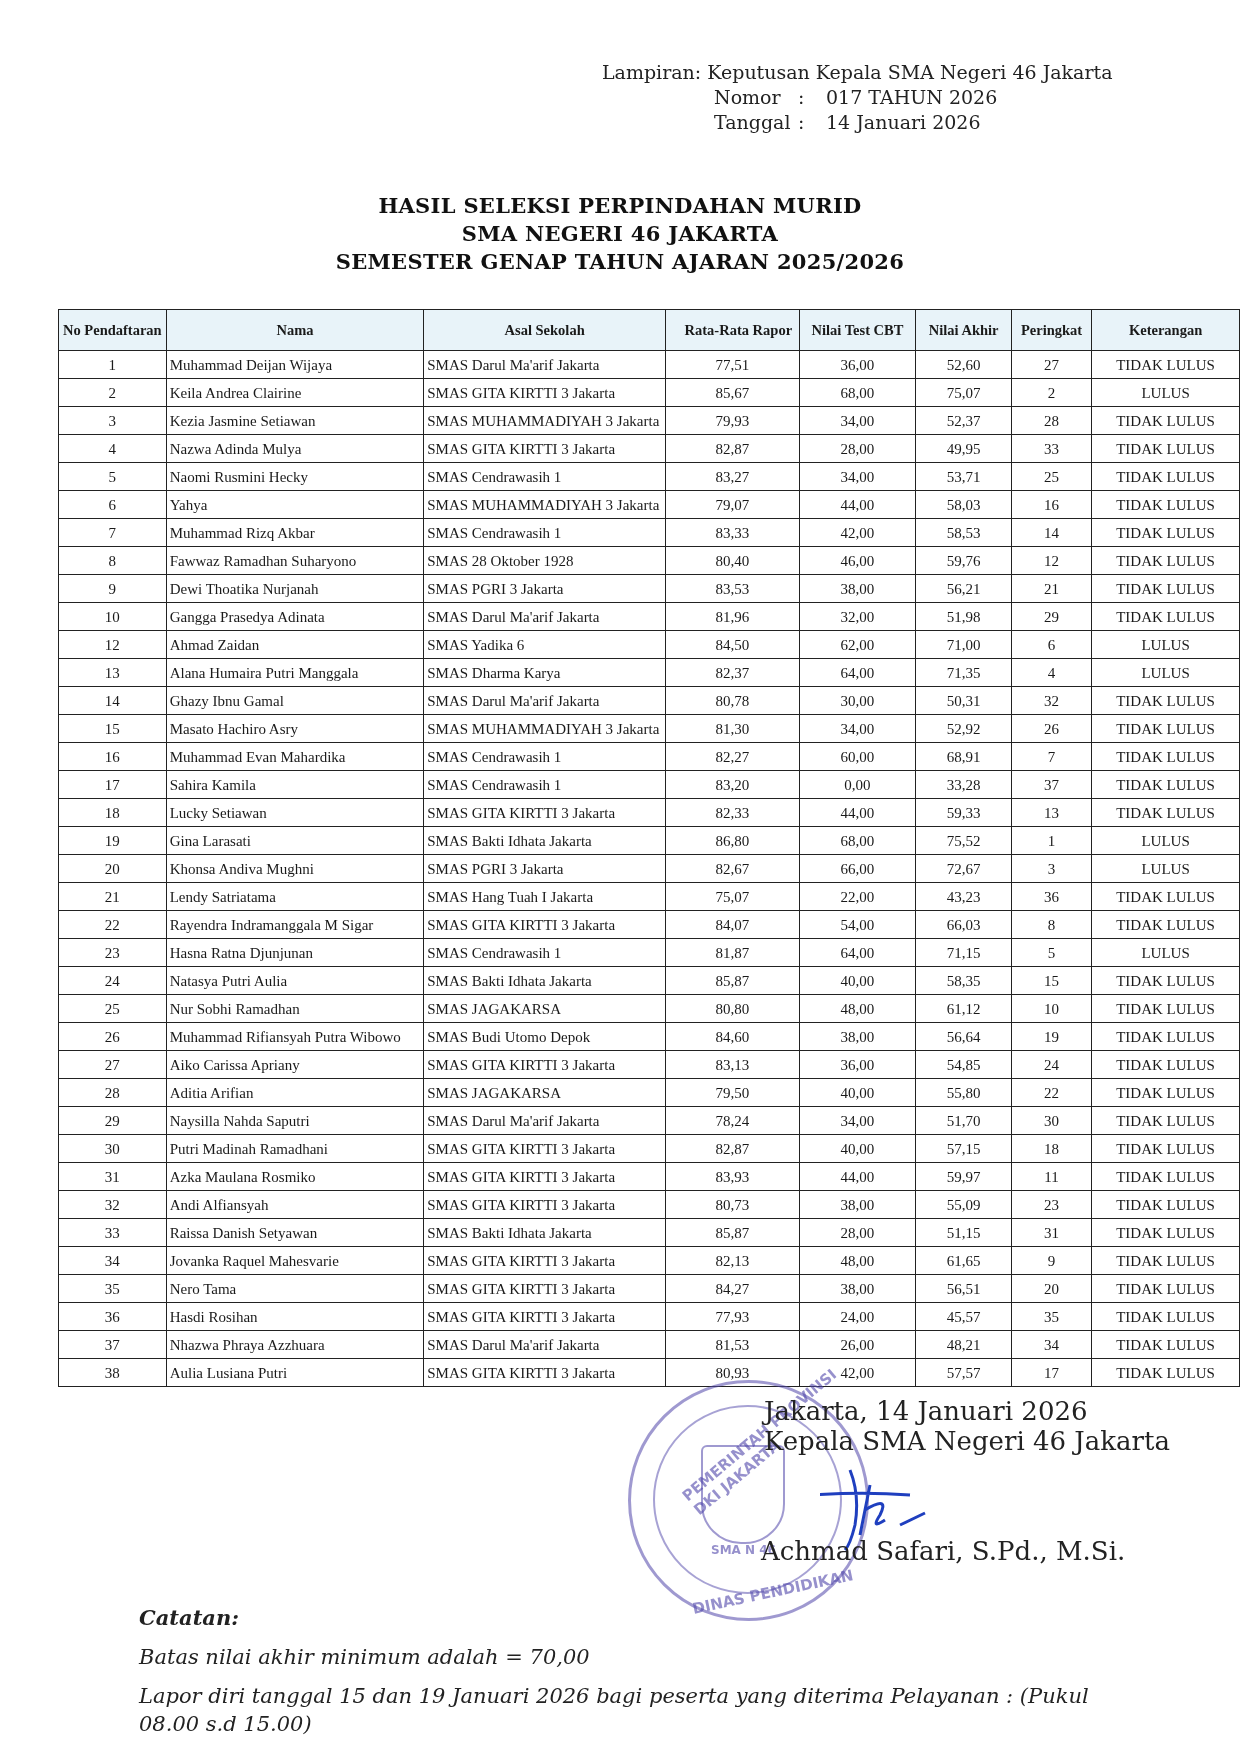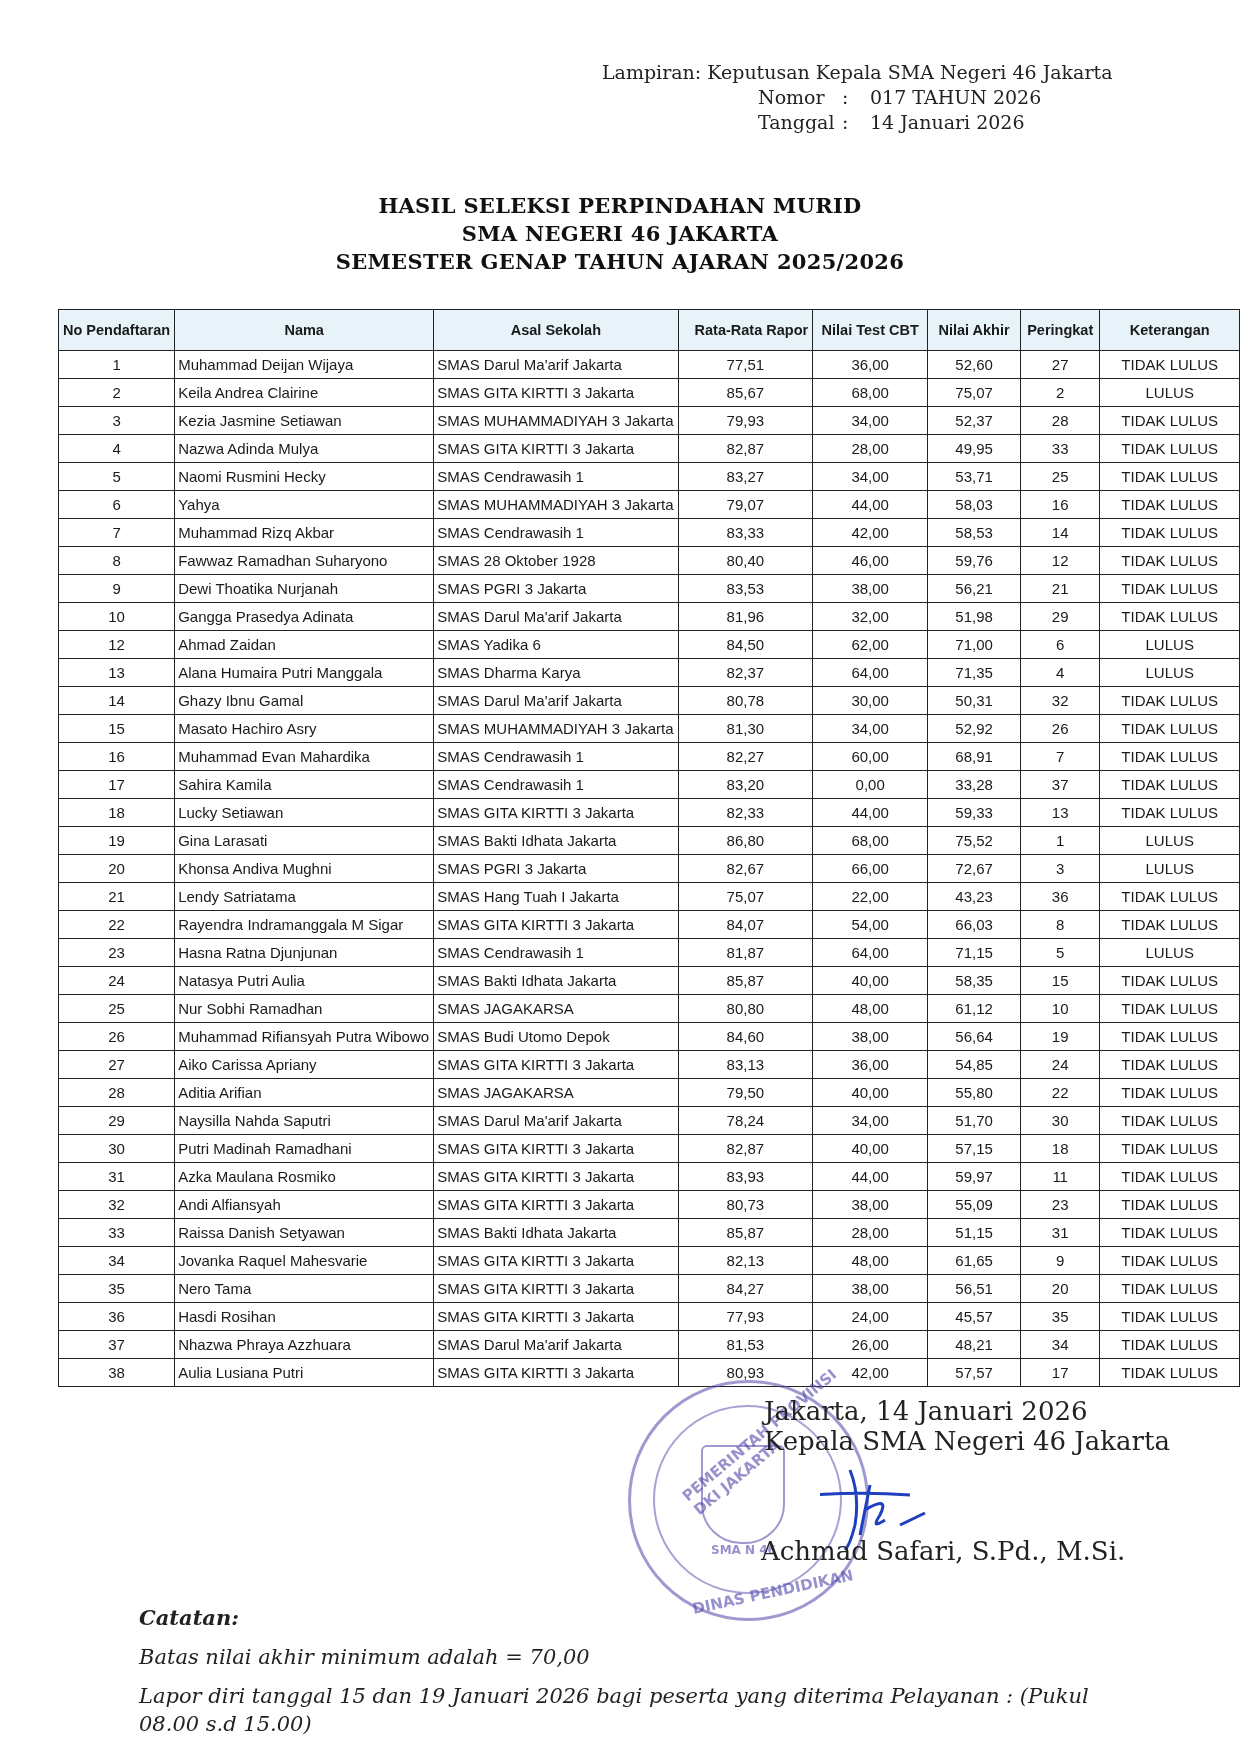--- a/index.html
+++ b/index.html
@@ -1,24 +1,24 @@
 <!DOCTYPE html>
 <html><head>
 <meta charset="utf-8">
 <style>
   html, body { margin: 0; padding: 0; background: #ffffff; }
   body { width: 1240px; height: 1753px; position: relative; overflow: hidden; color: #1a1a1a; }
   .serif { font-family: "DejaVu Serif", "Liberation Serif", serif; }
-  .sans { font-family: Liberation Sans, sans-serif; border-radius: 28px; }
+  .sans { font-family: Liberation Serif, serif; border-radius: 28px; }
 
   .lampiran { position: absolute; left: 602px; top: 60px; font-size: 19px; line-height: 25px; color: #222; }
   .lampiran .row { display: flex; }
   .lampiran .lbl { display: inline-block; }
   .lampiran .indent { padding-left: 112px; }
-  .lampiran .k { display: inline-block; width: 84px; margin-left: 44px; }
+  .lampiran .k { display: inline-block; width: 84px; }
   .lampiran .sep { display: inline-block; width: 28px; }
 
   .title { position: absolute; left: 0; width: 1240px; top: 192px; text-align: center; font-weight: bold; font-size: 21px; line-height: 28px; letter-spacing: 0.3px; color: #111; }
 
   table.grid { position: absolute; left: 58px; top: 309px; border-collapse: collapse; font-size: 15px; }
   table.grid th, table.grid td { border: 1.5px solid #222; padding: 0 4px; height: 27px; line-height: 16px; white-space: nowrap; }
   table.grid th { background: #e8f3f9; font-weight: bold; font-size: 14.5px; height: 40px; text-align: center; }
   table.grid td.c { text-align: center; }
   table.grid td.l { text-align: left; padding-left: 3px; }
 

